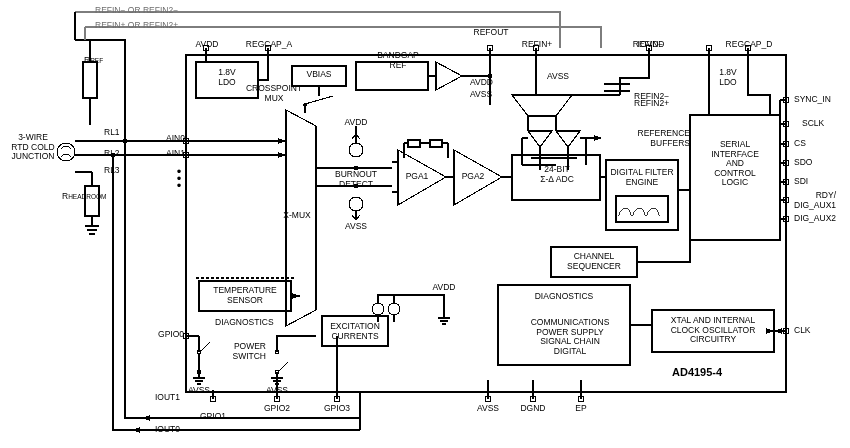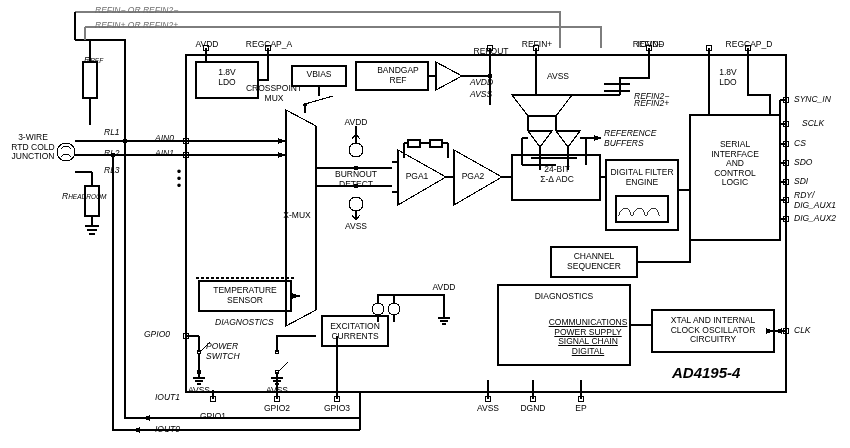--- a/index.html
+++ b/index.html
@@ -7,21 +7,21 @@
     width:850px;height:448px;
     background:#ffffff;
     font-family:"Liberation Sans", sans-serif;
     overflow:hidden;
     position:relative;
   }
   #root{position:absolute;left:0;top:0;width:850px;height:448px;}
   svg.layer{position:absolute;left:0;top:0;width:850px;height:448px;}
   .lbl{position:absolute;font-size:8.5px;line-height:9.5px;color:#000;white-space:pre;text-align:center;}
   .lbl.bold{font-weight:bold;}
-  .lbl.left{text-align:left;font-style:italic;}
+  .lbl.left{text-align:right;}
   .sub{font-size:6.5px;vertical-align:baseline;}
   .gray{color:#6e6e6e;}
 </style>
 </head>
 <body>
 
 <div id="root">
 
 <svg class="layer" viewBox="0 0 850 448">
   <g fill="none" stroke="#000" stroke-width="1.1" shape-rendering="crispEdges">
@@ -261,21 +261,21 @@
     <polygon points="594,135 602,138 594,141" fill="#000" stroke="none"></polygon>
 
   </g>
 </svg>
 
 <div class="lbl gray left" style="left:95px;top:6px;">REFIN− OR REFIN2−</div>
 <div class="lbl gray left" style="left:95px;top:21px;">REFIN+ OR REFIN2+</div>
 
 <div class="lbl" style="left:186px;top:40px;width:42px;">AVDD</div>
 <div class="lbl" style="left:236px;top:40px;width:66px;">REGCAP_A</div>
-<div class="lbl" style="left:464px;top:47px;width:54px;">REFOUT</div>
+<div class="lbl" style="left:464px;top:28px;width:54px;">REFOUT</div>
 <div class="lbl" style="left:512px;top:40px;width:50px;">REFIN+</div>
 <div class="lbl" style="left:623px;top:40px;width:50px;">REFIN−</div>
 <div class="lbl" style="left:626px;top:40px;width:50px;">IOVDD</div>
 <div class="lbl" style="left:716px;top:40px;width:66px;">REGCAP_D</div>
 
 <div class="lbl left" style="left:155px;top:134px;width:30px;">AIN0</div>
 <div class="lbl left" style="left:155px;top:149px;width:30px;">AIN1</div>
 <div class="lbl left" style="left:144px;top:330px;width:40px;">GPIO0</div>
 
 <div class="lbl" style="left:172px;top:168px;width:14px;font-size:13px;line-height:7px;">•<br>•<br>•</div>
@@ -304,21 +304,21 @@
 <div class="lbl left" style="left:104px;top:128px;">RL1</div>
 <div class="lbl left" style="left:104px;top:149px;">RL2</div>
 <div class="lbl left" style="left:104px;top:166px;">RL3</div>
 <div class="lbl left" style="left:62px;top:192px;"><span>R</span><span class="sub">HEADROOM</span></div>
 <div class="lbl left" style="left:155px;top:393px;">IOUT1</div>
 <div class="lbl left" style="left:155px;top:425px;">IOUT0</div>
 
 <div class="lbl" style="left:196px;top:68px;width:62px;">1.8V
 LDO</div>
 <div class="lbl" style="left:292px;top:70px;width:54px;">VBIAS</div>
-<div class="lbl" style="left:356px;top:66px;width:84px;">BANDGAP
+<div class="lbl" style="left:356px;top:51px;width:84px;">BANDGAP
 REF</div>
 <div class="lbl" style="left:697px;top:68px;width:62px;">1.8V
 LDO</div>
 <div class="lbl" style="left:238px;top:84px;width:72px;">CROSSPOINT
 MUX</div>
 <div class="lbl" style="left:279px;top:211px;width:36px;">X-MUX</div>
 <div class="lbl" style="left:320px;top:170px;width:72px;">BURNOUT
 DETECT</div>
 <div class="lbl" style="left:400px;top:172px;width:34px;">PGA1</div>
 <div class="lbl" style="left:456px;top:172px;width:34px;">PGA2</div>
@@ -329,21 +329,21 @@
 <div class="lbl left" style="left:604px;top:129px;width:86px;">REFERENCE
 BUFFERS</div>
 <div class="lbl" style="left:690px;top:140px;width:90px;">SERIAL
 INTERFACE
 AND
 CONTROL
 LOGIC</div>
 <div class="lbl" style="left:551px;top:252px;width:86px;">CHANNEL
 SEQUENCER</div>
 <div class="lbl" style="left:498px;top:292px;width:132px;">DIAGNOSTICS</div>
-<div class="lbl" style="left:516px;top:318px;width:144px;text-decoration:underline;">COMMUNICATIONS
+<div class="lbl" style="left:498px;top:318px;width:144px;">COMMUNICATIONS
 POWER SUPPLY
 SIGNAL CHAIN
 DIGITAL</div>
 <div class="lbl" style="left:652px;top:316px;width:122px;">XTAL AND INTERNAL
 CLOCK OSCILLATOR
 CIRCUITRY</div>
 <div class="lbl" style="left:199px;top:286px;width:92px;">TEMPERATURE
 SENSOR</div>
 <div class="lbl" style="left:322px;top:322px;width:66px;">EXCITATION
 CURRENTS</div>
@@ -357,15 +357,15 @@
 <div class="lbl" style="left:336px;top:222px;width:40px;">AVSS</div>
 <div class="lbl" style="left:424px;top:283px;width:40px;">AVDD</div>
 <div class="lbl" style="left:179px;top:386px;width:40px;">AVSS</div>
 <div class="lbl" style="left:257px;top:386px;width:40px;">AVSS</div>
 
 <div class="lbl left" style="left:634px;top:90px;margin-top:9px;">REFIN2+</div>
 <div class="lbl left" style="left:634px;top:92px;">REFIN2−</div>
 
 <div class="lbl left" style="left:215px;top:318px;">DIAGNOSTICS</div>
 
-<div class="lbl bold left" style="left:672px;top:368px;font-size:15px;">AD4195-4</div>
+<div class="lbl bold left" style="left:672px;top:368px;font-size:11px;">AD4195-4</div>
 
 </div>
 
 </body></html>

